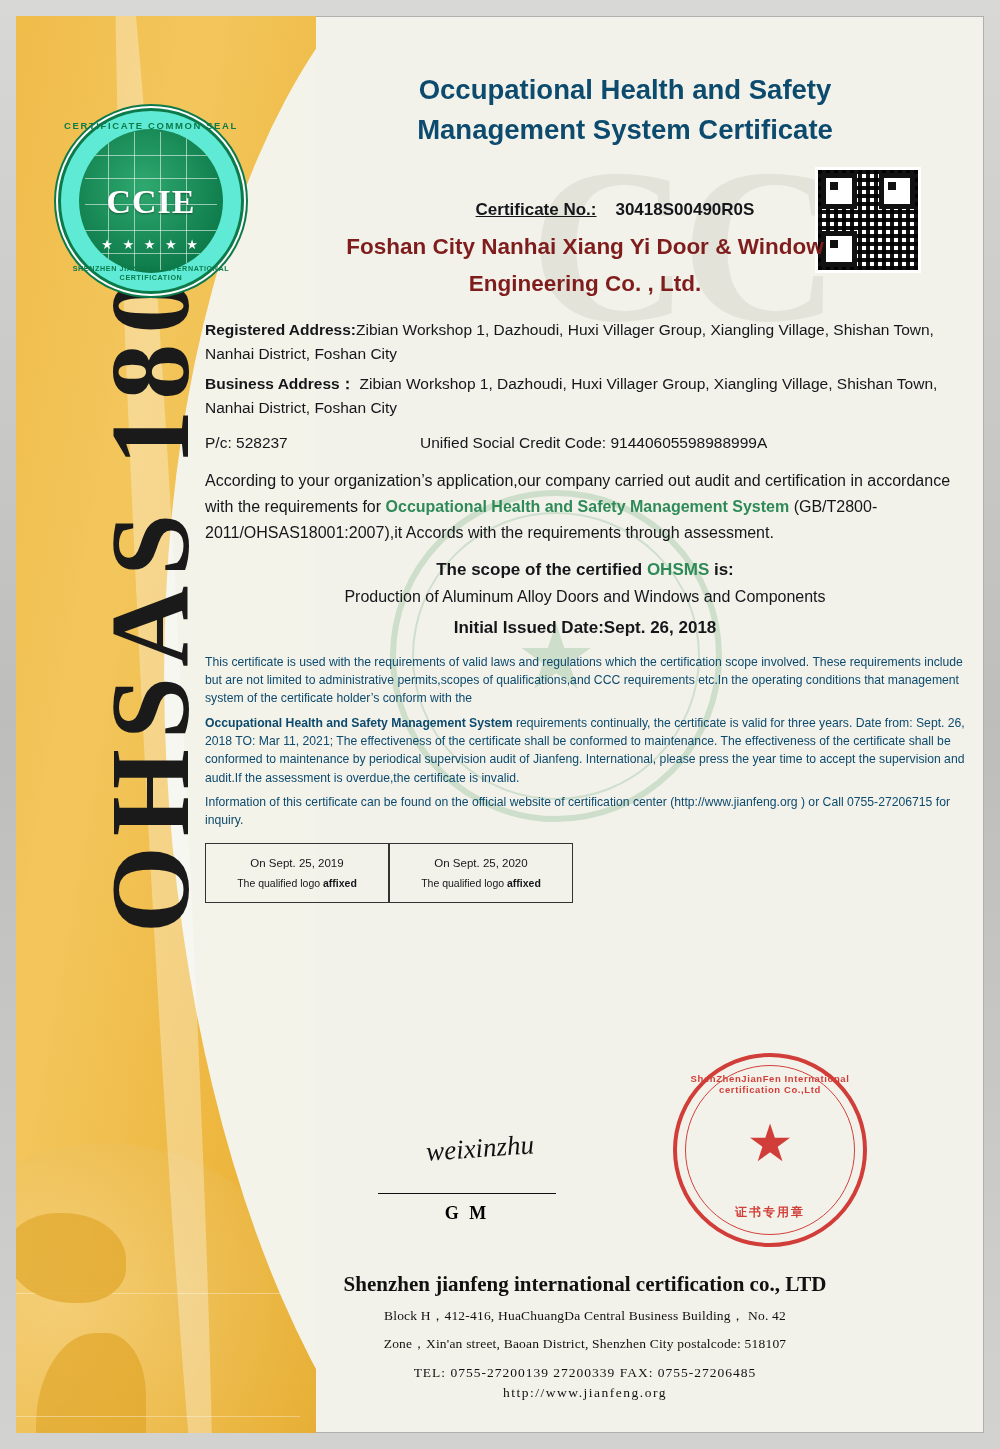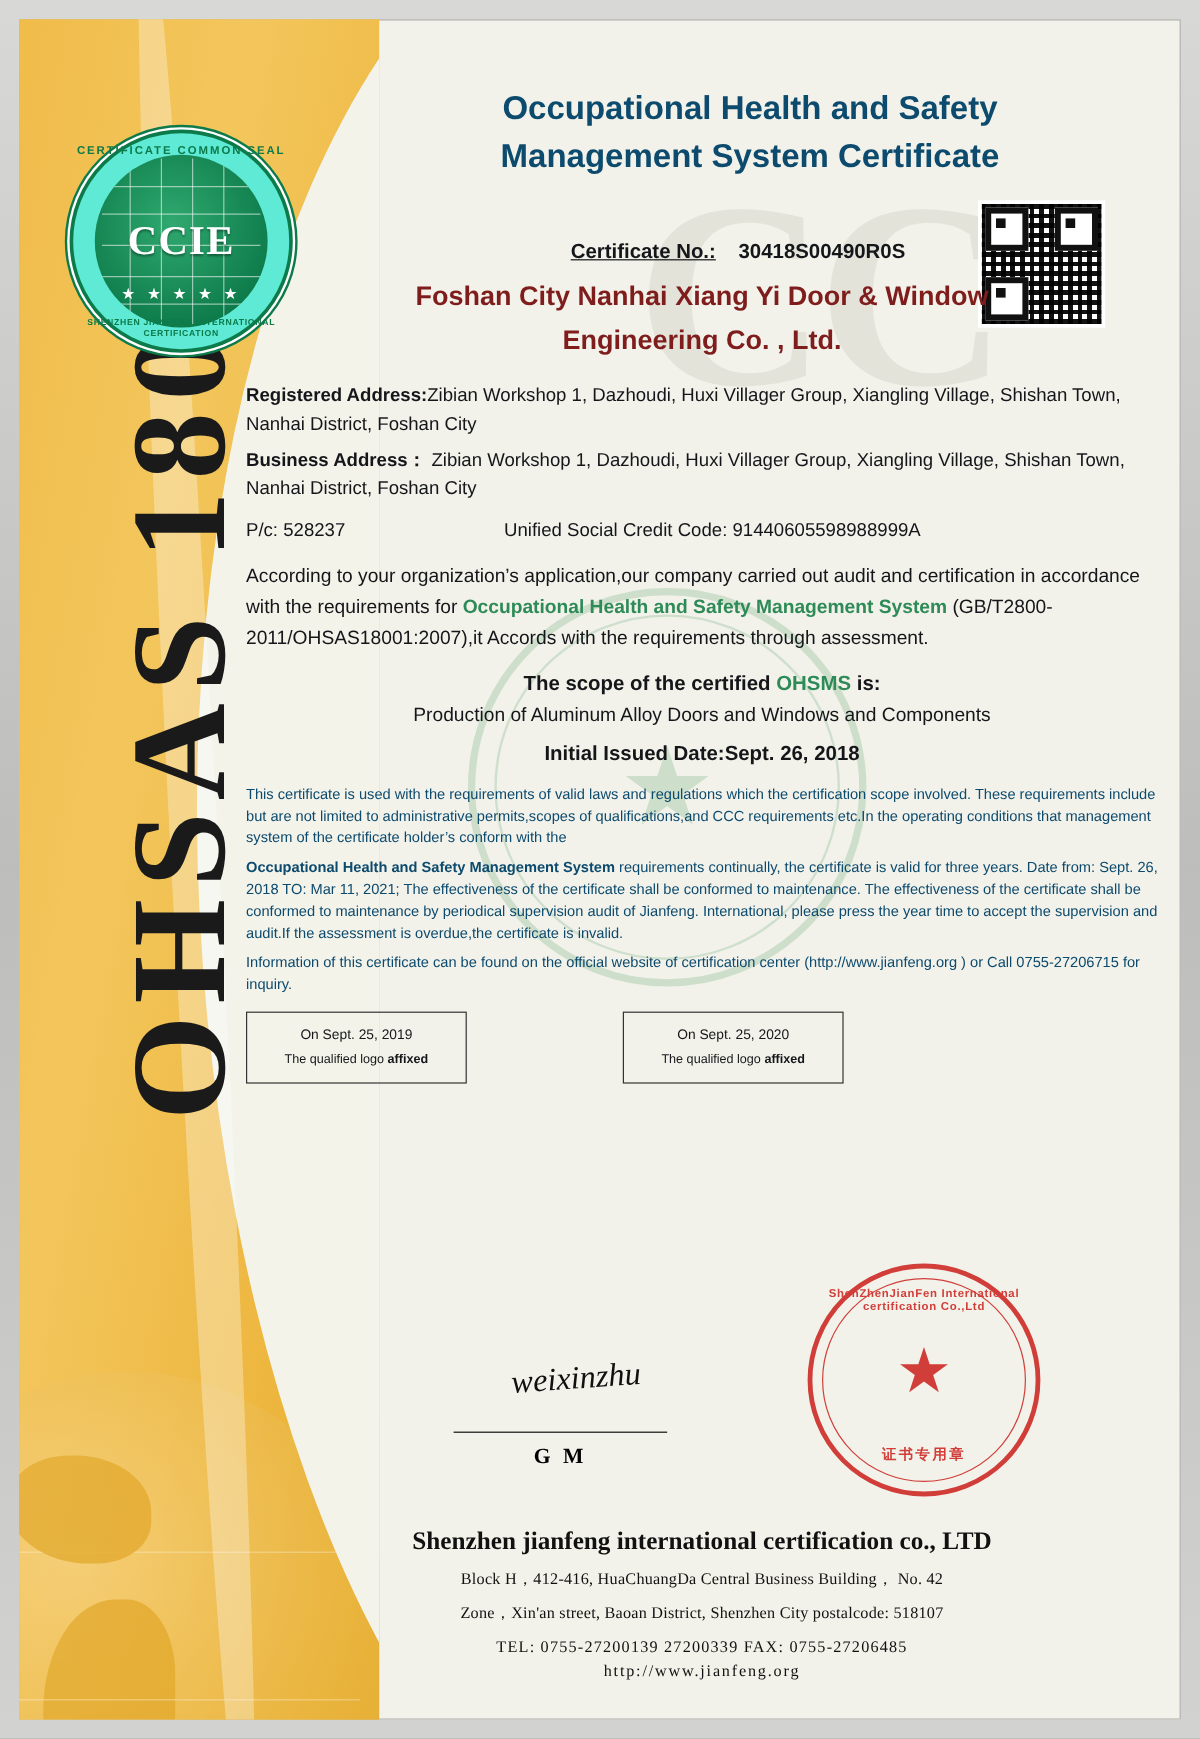--- a/index.html
+++ b/index.html
@@ -262,21 +262,20 @@
     margin-top: 15px;
     font-size: 12.2px;
     line-height: 1.5;
     color: #0c4a6e;
   }
   .fineprint b { font-weight: 700; }
   .fineprint p { margin: 0 0 6px 0; }
   .stamp-row {
     margin-top: 14px;
     display: flex;
-    gap: 130px;
   }
   .stamp-box {
     width: 182px;
     height: 58px;
     border: 1px solid #333;
     display: flex;
     flex-direction: column;
     align-items: center;
     justify-content: center;
     gap: 8px;

